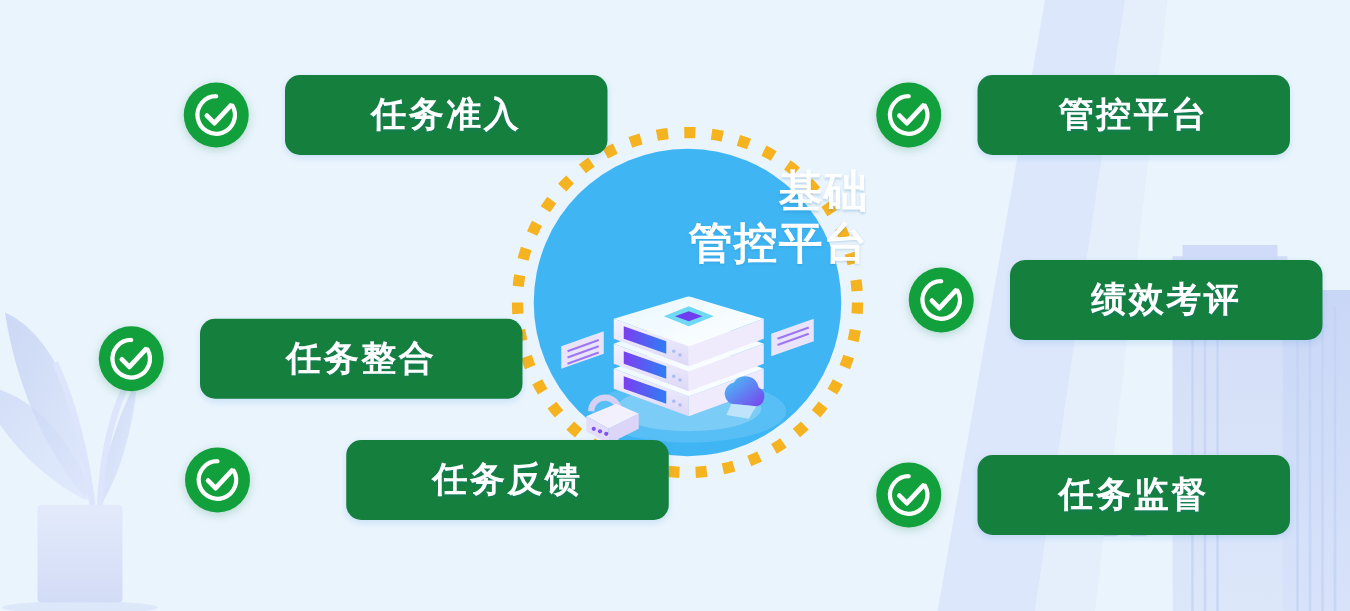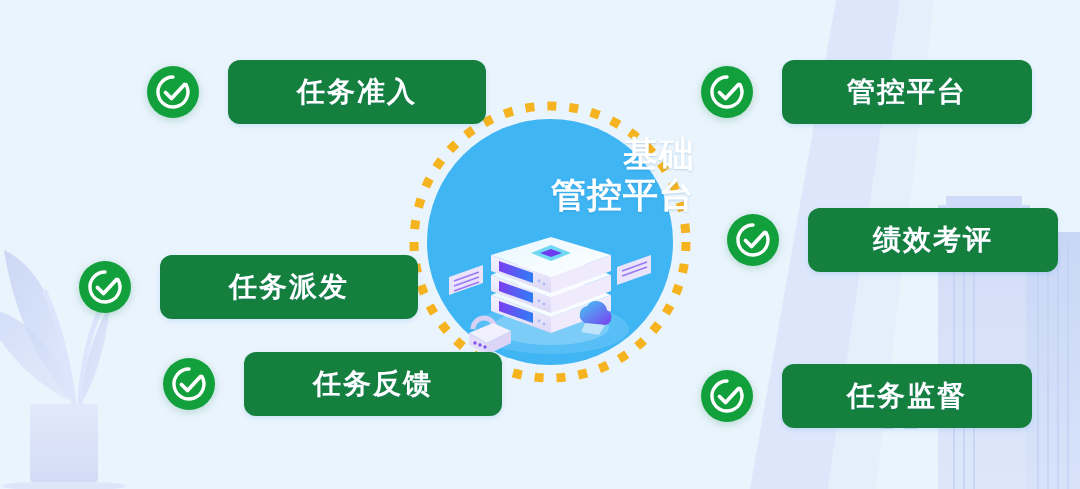--- a/index.html
+++ b/index.html
@@ -62,21 +62,21 @@
   .node .check {
     width:54px; height:54px; flex:0 0 54px;
     margin-right:-16px; z-index:2;
     filter:drop-shadow(0 2px 4px rgba(20,130,70,.25));
   }
 
   
   #node-0 { left:146px; top:60px; }
   #node-1 { left:78px;  top:158px; }
   #node-2 { left:78px;  top:255px; }
-  #node-3 { left:162px; top:352px; }
+  #node-3 { left:147px; top:352px;gap:48px; }
   #node-0 .pill { width:258px; }
   #node-1 .pill { width:258px; }
   #node-2 .pill { width:258px; }
   #node-3 .pill { width:258px; }
 
   
   #node-4 { left:700px; top:60px; }
   #node-5 { left:726px; top:208px; }
   #node-6 { left:700px; top:364px; }
   #node-4 .pill { width:250px; }
@@ -252,21 +252,21 @@
   </div>
 
 
   <div class="node" id="node-2">
     <svg class="check" viewBox="0 0 54 54">
       <circle cx="27" cy="27" r="26" fill="#12a03c"></circle>
       <path d="M27 12 a15 15 0 1 0 13 7.6" fill="none" stroke="#fff" stroke-width="3.4" stroke-linecap="round"></path>
       <path d="M19.5 27.5 l6 6 l13 -14" fill="none" stroke="#fff" stroke-width="3.8" stroke-linecap="round" stroke-linejoin="round"></path>
     </svg>
     <div class="pill">
-      <span class="pill-label">任务派发</span>
+      <span class="pill-label">任务整合</span>
     </div>
   </div>
 
   <div class="node" id="node-3">
     <svg class="check" viewBox="0 0 54 54">
       <circle cx="27" cy="27" r="26" fill="#12a03c"></circle>
       <path d="M27 12 a15 15 0 1 0 13 7.6" fill="none" stroke="#fff" stroke-width="3.4" stroke-linecap="round"></path>
       <path d="M19.5 27.5 l6 6 l13 -14" fill="none" stroke="#fff" stroke-width="3.8" stroke-linecap="round" stroke-linejoin="round"></path>
     </svg>
     <div class="pill">

